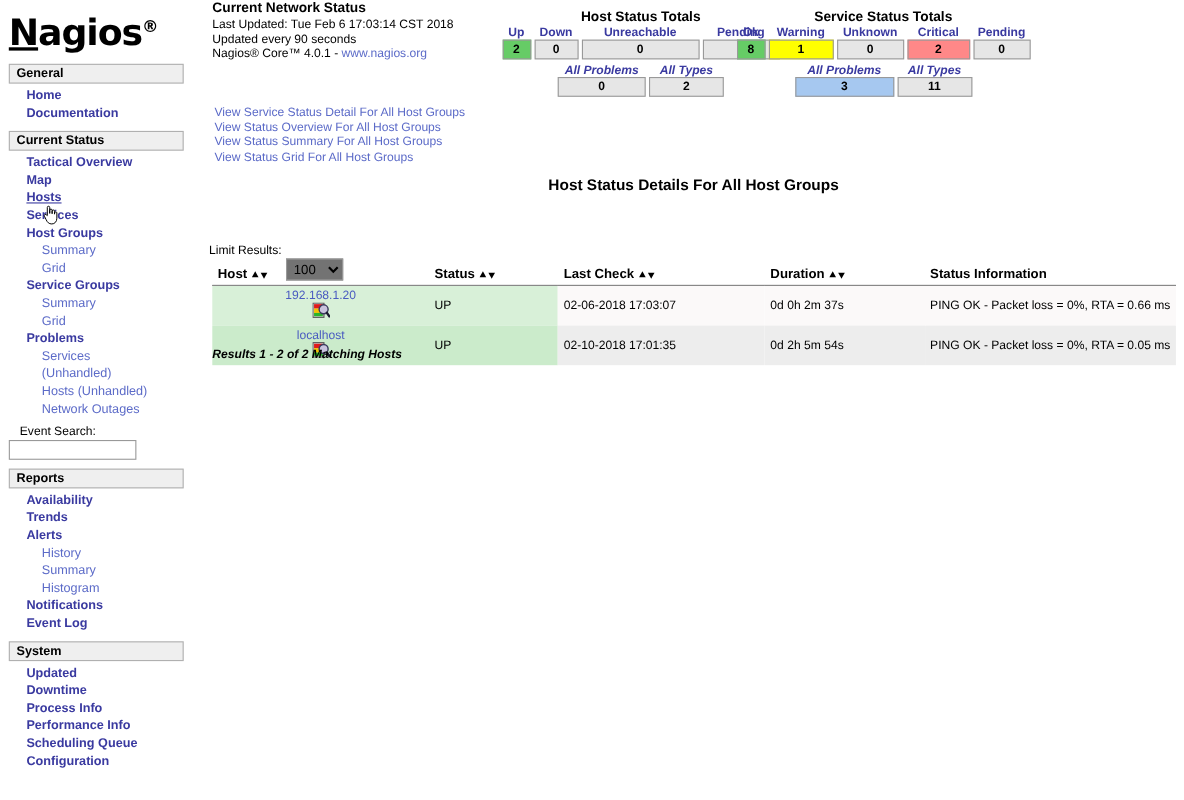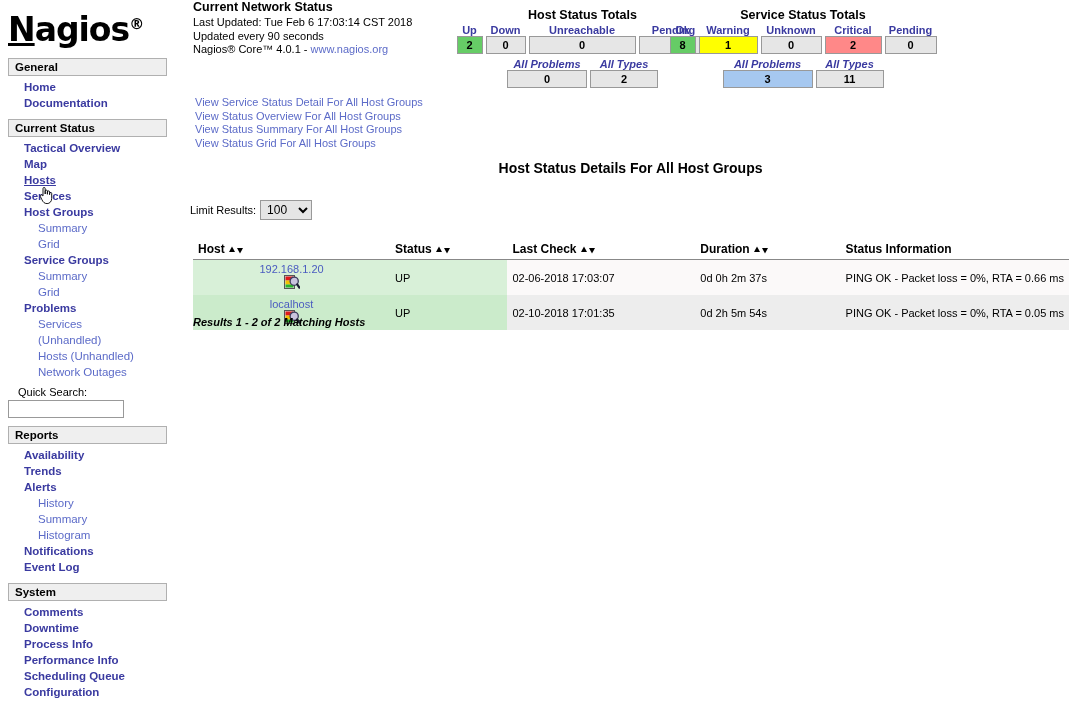--- a/index.html
+++ b/index.html
@@ -169,27 +169,28 @@
     font-size: 14px;
   }
   #limit-results {
     position: absolute;
     left: 190px; top: 200px;
     display: flex; align-items: center;
   }
   .limit-label { font-size: 11px; margin-right: 4px; }
   .limit-select {
     border: 1px solid #999;
-    background: #e5e5e5;
+    background: #737373;
     font-size: 12px;
     font-family: "Liberation Sans", sans-serif;
     padding: 1px 2px;
     width: 52px;
     height: 20px;
     box-sizing: border-box;
+    margin-top: 35px;
   }
 
   
   #status-table {
     position: absolute;
     left: 193px; top: 242px;
     width: 876px;
     border-collapse: collapse;
     font-size: 11px;
   }
@@ -260,38 +261,38 @@
             <div class="nav-item lvl2"><a href="#" class="nav-link sub">Summary</a></div>
             <div class="nav-item lvl2"><a href="#" class="nav-link sub">Grid</a></div>
             <div class="nav-item lvl1"><a href="#" class="nav-link">Service Groups</a></div>
             <div class="nav-item lvl2"><a href="#" class="nav-link sub">Summary</a></div>
             <div class="nav-item lvl2"><a href="#" class="nav-link sub">Grid</a></div>
             <div class="nav-item lvl1"><a href="#" class="nav-link">Problems</a></div>
             <div class="nav-item lvl2"><a href="#" class="nav-link sub">Services</a></div>
             <div class="nav-item lvl2"><a href="#" class="nav-link sub">(Unhandled)</a></div>
             <div class="nav-item lvl2"><a href="#" class="nav-link sub">Hosts (Unhandled)</a></div>
             <div class="nav-item lvl2"><a href="#" class="nav-link sub">Network Outages</a></div>
-          </div><div class="quick-search-label">Quick Search:</div><input type="text" class="quick-search-input" style=""></div>
+          </div><div class="quick-search-label">Event Search:</div><input type="text" class="quick-search-input" style=""></div>
         <div class="nav-section">
           <div class="nav-header">Reports</div>
           <div class="nav-list">
             <div class="nav-item lvl1"><a href="#" class="nav-link">Availability</a></div>
             <div class="nav-item lvl1"><a href="#" class="nav-link">Trends</a></div>
             <div class="nav-item lvl1"><a href="#" class="nav-link">Alerts</a></div>
             <div class="nav-item lvl2"><a href="#" class="nav-link sub">History</a></div>
             <div class="nav-item lvl2"><a href="#" class="nav-link sub">Summary</a></div>
             <div class="nav-item lvl2"><a href="#" class="nav-link sub">Histogram</a></div>
             <div class="nav-item lvl1"><a href="#" class="nav-link">Notifications</a></div>
             <div class="nav-item lvl1"><a href="#" class="nav-link">Event Log</a></div>
           </div>
         </div>
         <div class="nav-section">
           <div class="nav-header">System</div>
           <div class="nav-list">
-            <div class="nav-item lvl1"><a href="#" class="nav-link">Comments</a></div>
+            <div class="nav-item lvl1"><a href="#" class="nav-link">Updated</a></div>
             <div class="nav-item lvl1"><a href="#" class="nav-link">Downtime</a></div>
             <div class="nav-item lvl1"><a href="#" class="nav-link">Process Info</a></div>
             <div class="nav-item lvl1"><a href="#" class="nav-link">Performance Info</a></div>
             <div class="nav-item lvl1"><a href="#" class="nav-link">Scheduling Queue</a></div>
             <div class="nav-item lvl1"><a href="#" class="nav-link">Configuration</a></div>
           </div>
         </div>
       </div>
 
     <svg class="cursor-hand" viewBox="0 0 16 20">

